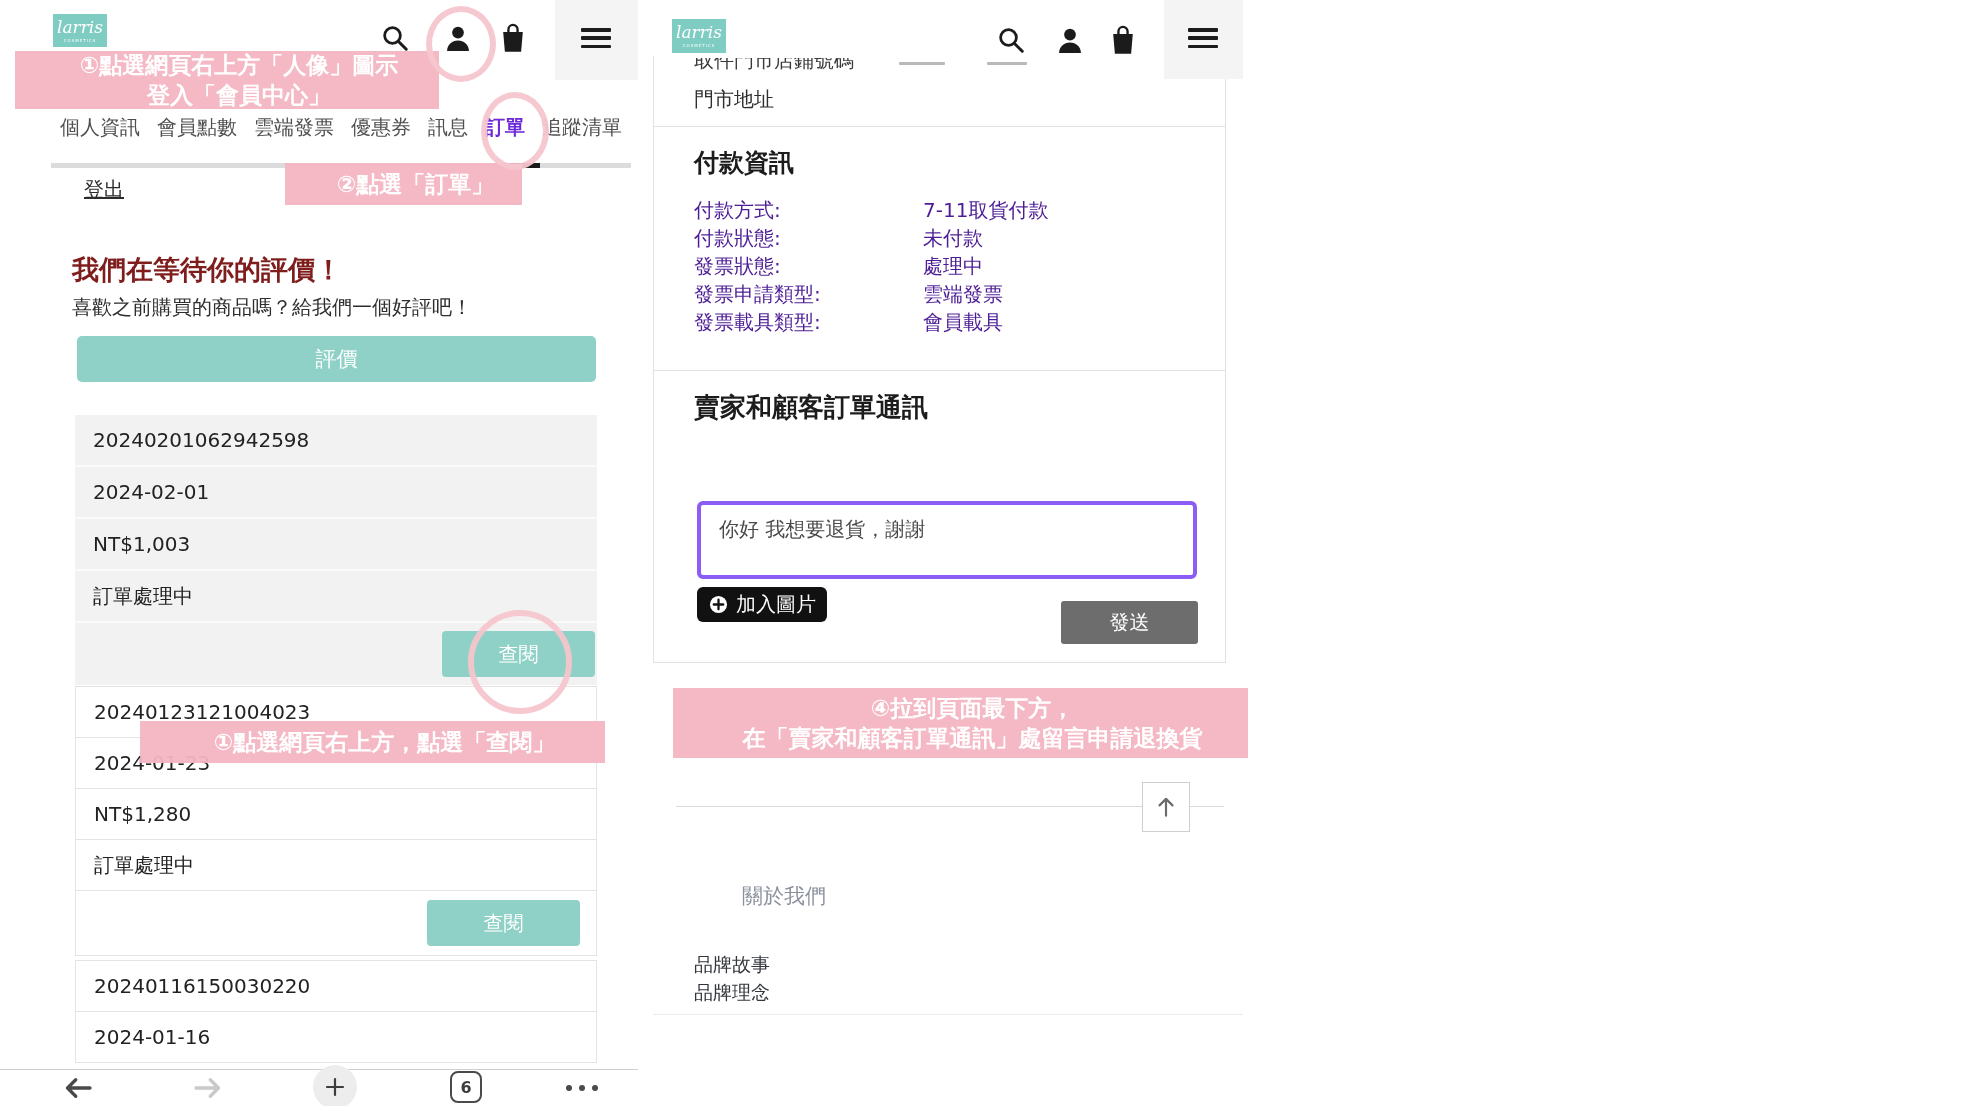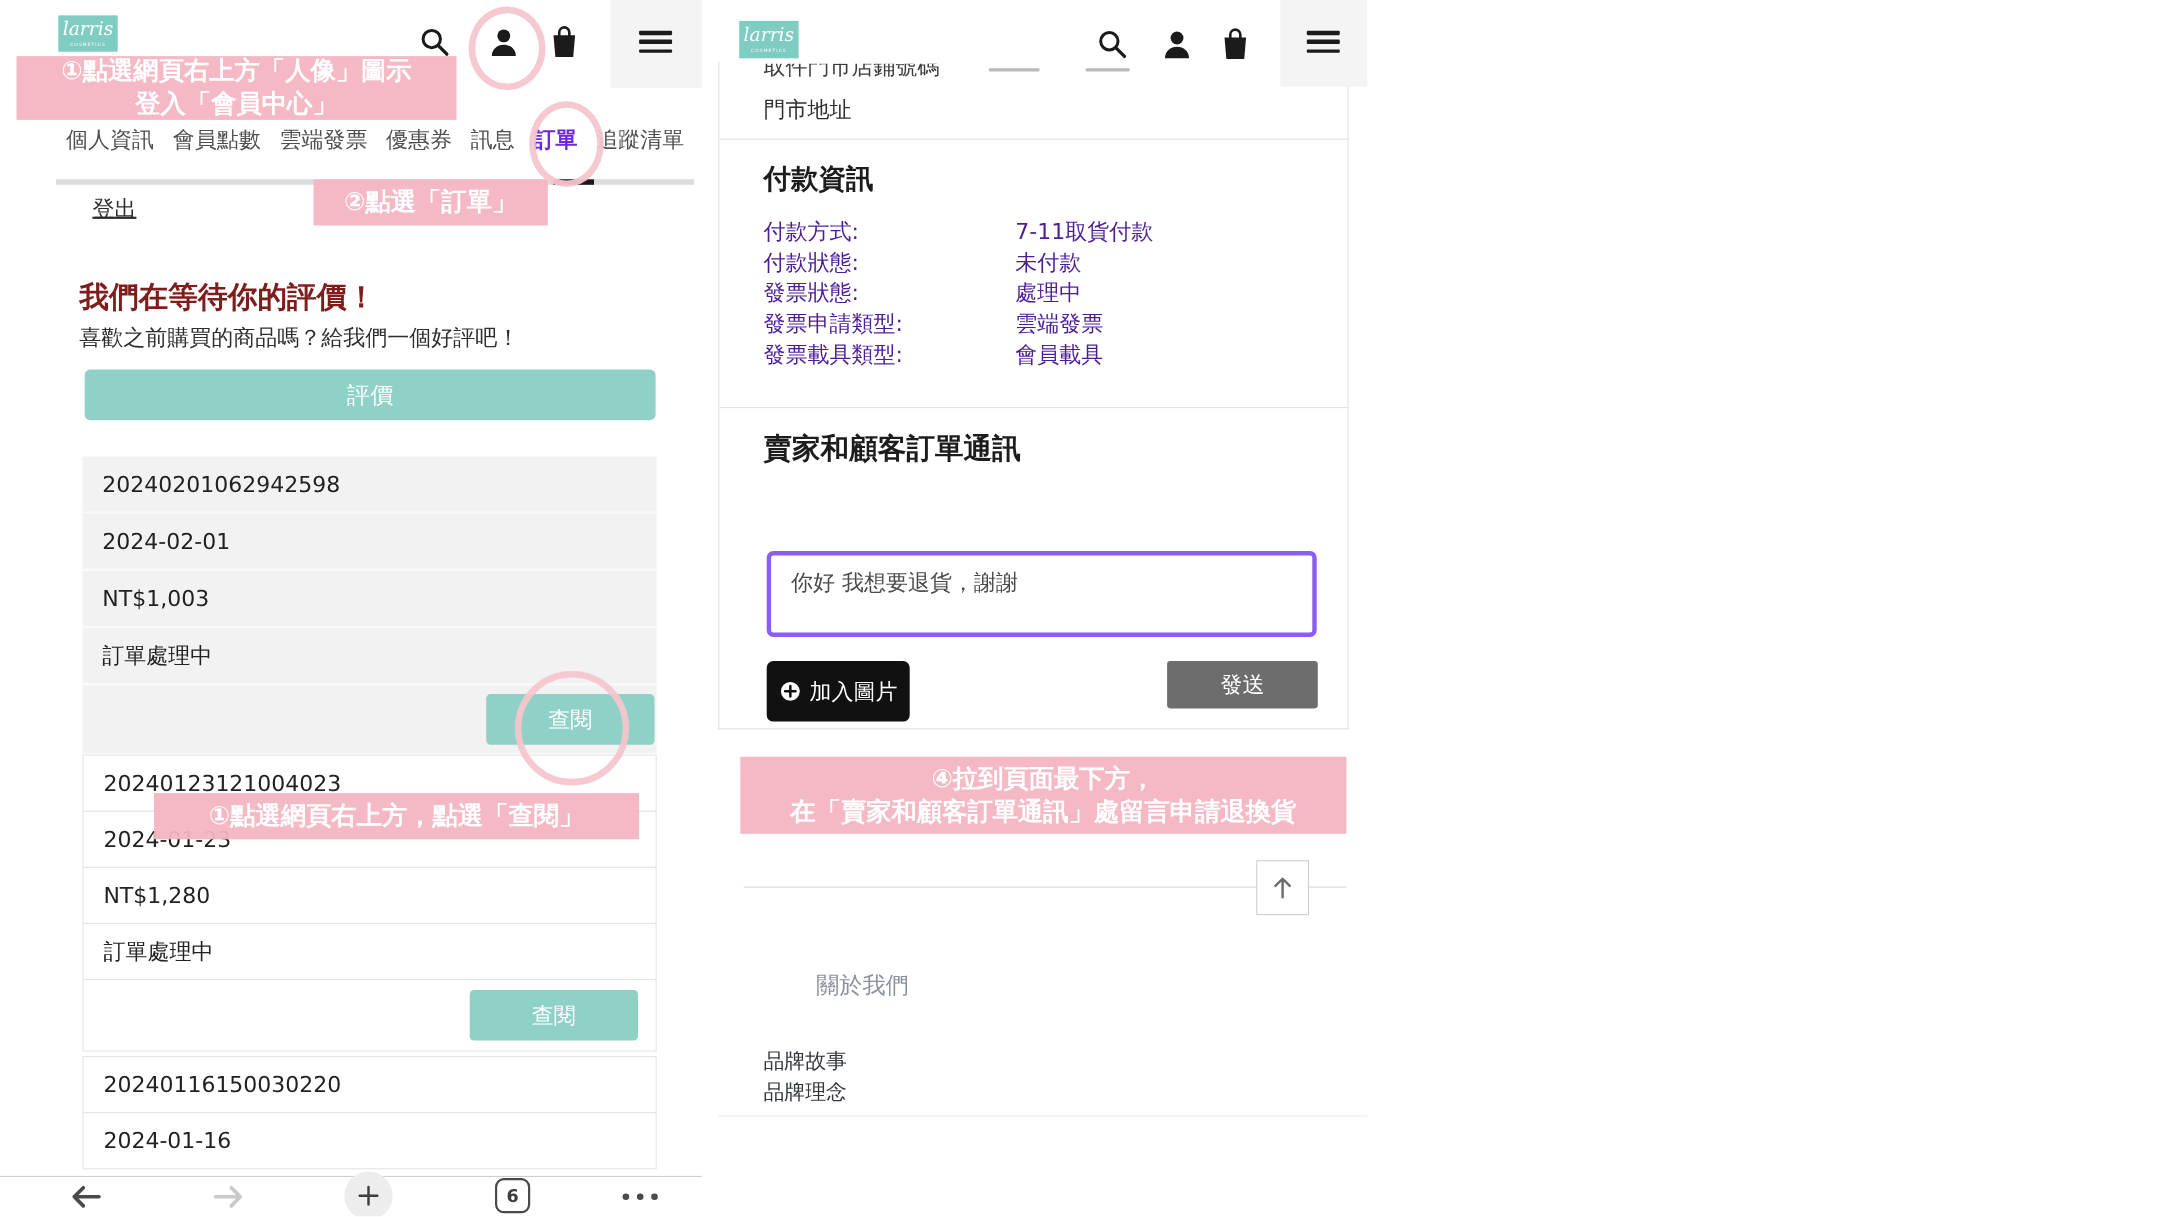--- a/index.html
+++ b/index.html
@@ -54,21 +54,21 @@
   .btn-gray{background:#6d6d6d;color:#fff;border-radius:3px;display:flex;align-items:center;justify-content:center;font-size:20px;cursor:pointer;}
   .clipwrap{overflow:hidden;}
   .frag{background:#b9b9b9;height:3px;border-radius:1px;}
 
   
   .about{font-size:21px;color:#8b919e;}
   .flink{font-size:19px;color:#33373d;cursor:pointer;}
   .topbtn{background:#fff;border:1px solid #cfcfcf;display:flex;align-items:center;justify-content:center;cursor:pointer;}
 
   
-  .pinkbox{background:rgba(243,181,194,0.95);color:#fff;font-weight:bold;font-size:23px;display:flex;flex-direction:column;align-items:center;justify-content:center;line-height:30px;text-align:center;z-index:10;}
+  .pinkbox{background:rgba(243,181,194,0.95);color:#fff;font-weight:bold;font-size:23px;display:flex;flex-direction:column;align-items:center;justify-content:center;line-height:30px;text-align:center;z-index:10;padding-left:24px;}
   .pinkcirc{border:6px solid rgba(246,197,206,0.95);border-radius:50%;z-index:11;background:transparent;}
   .hr{background:#d9d9d9;height:1px;}
 </style>
 </head>
 <body>
 
 <div class="canvas">
 
   <div class="abs" style="left:0;top:0;width:638px;height:1106px;">
 
@@ -206,21 +206,21 @@
           <div class="prow">
               <span class="lab">發票載具類型:</span>
               <span>會員載具</span>
             </div>
         </div>
       </div>
 
       <div class="abs" style="left:0;top:314px;width:571px;height:292px;">
         <div class="ptitle abs" style="left:40px;top:20px;font-size:26px;">賣家和顧客訂單通訊</div>
         <div class="msgbox abs" style="left:43px;top:131px;width:500px;height:78px;">你好 我想要退貨，謝謝</div>
-        <div class="btn-black abs" style="left:43px;top:231px;width:130px;height:55px;">
+        <div class="btn-black abs" style="left:43px;top:217px;width:130px;height:35px;">
           <span class="hicon" style="width:20px;height:20px;">
             <svg width="19" height="19" viewBox="0 0 20 20">
                 <circle cx="10" cy="10" r="9" fill="#fff"></circle>
                 <path d="M10 5v10M5 10h10" stroke="#111" stroke-width="2.4" stroke-linecap="round"></path>
               </svg>
           </span>
           <span>加入圖片</span>
         </div>
         <div class="btn-gray abs" style="left:407px;top:231px;width:137px;height:43px;">發送</div>
       </div>

